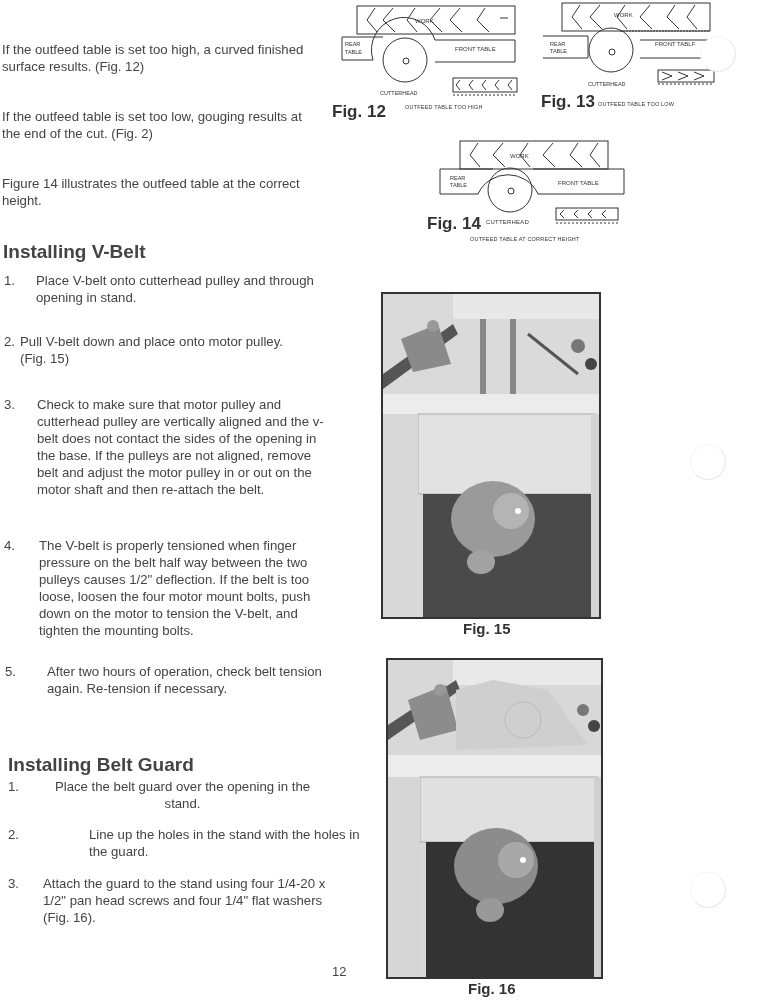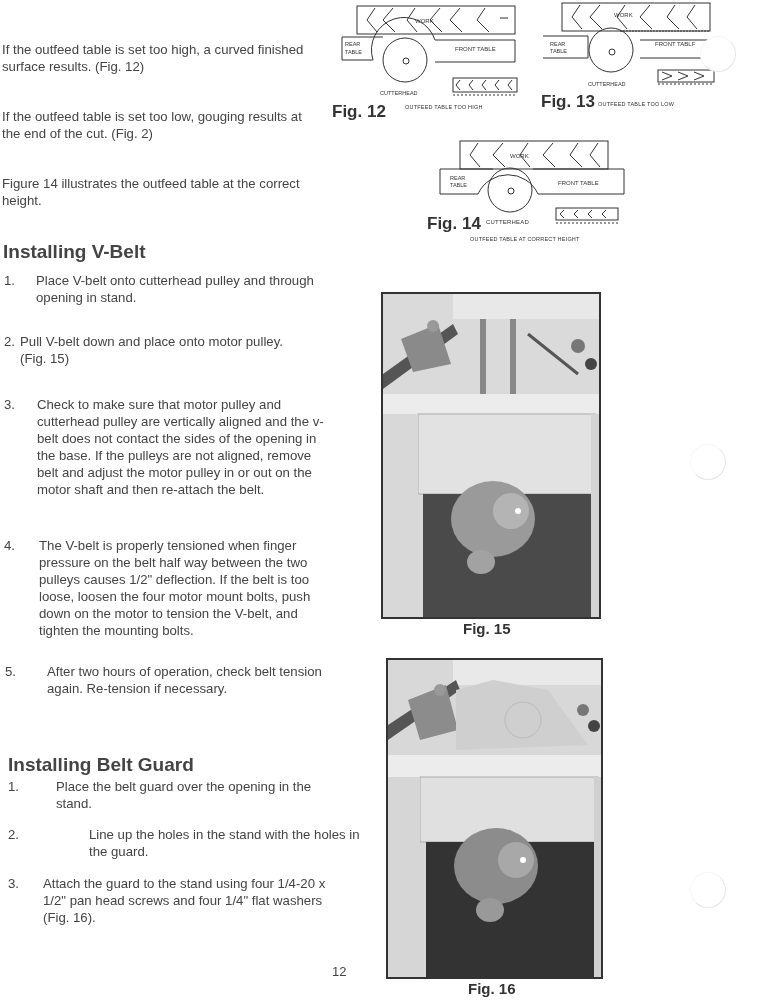--- a/index.html
+++ b/index.html
@@ -45,21 +45,21 @@
 </div>
 <div class="li" style="left:5px; top:663px; width:325px;">
   <span class="num">5.</span>
   <span class="txt" style="left:42px; width:292px;">After two hours of operation, check belt tension again.  Re-tension if necessary.</span>
 </div>
 
 <div class="h" style="left:8px; top:754px;">Installing Belt Guard</div>
 
 <div class="li" style="left:8px; top:778px; width:325px;">
   <span class="num">1.</span>
-  <span class="txt" style="left:48px; width:285px;">Place the belt guard over the opening in the stand.</span>
+  <span class="txt" style="left:32px; width:285px;text-align:center;">Place the belt guard over the opening in the stand.</span>
 </div>
 <div class="li" style="left:8px; top:826px; width:325px;">
   <span class="num">2.</span>
   <span class="txt" style="left:33px; width:292px;margin-left:48px;">Line up the holes in the stand with the holes in the guard.</span>
 </div>
 <div class="li" style="left:8px; top:875px; width:325px;">
   <span class="num">3.</span>
   <span class="txt" style="left:35px; width:290px;">Attach the guard to the stand using four 1/4-20 x 1/2" pan head screws and four 1/4" flat washers (Fig. 16).</span>
 </div>
 

